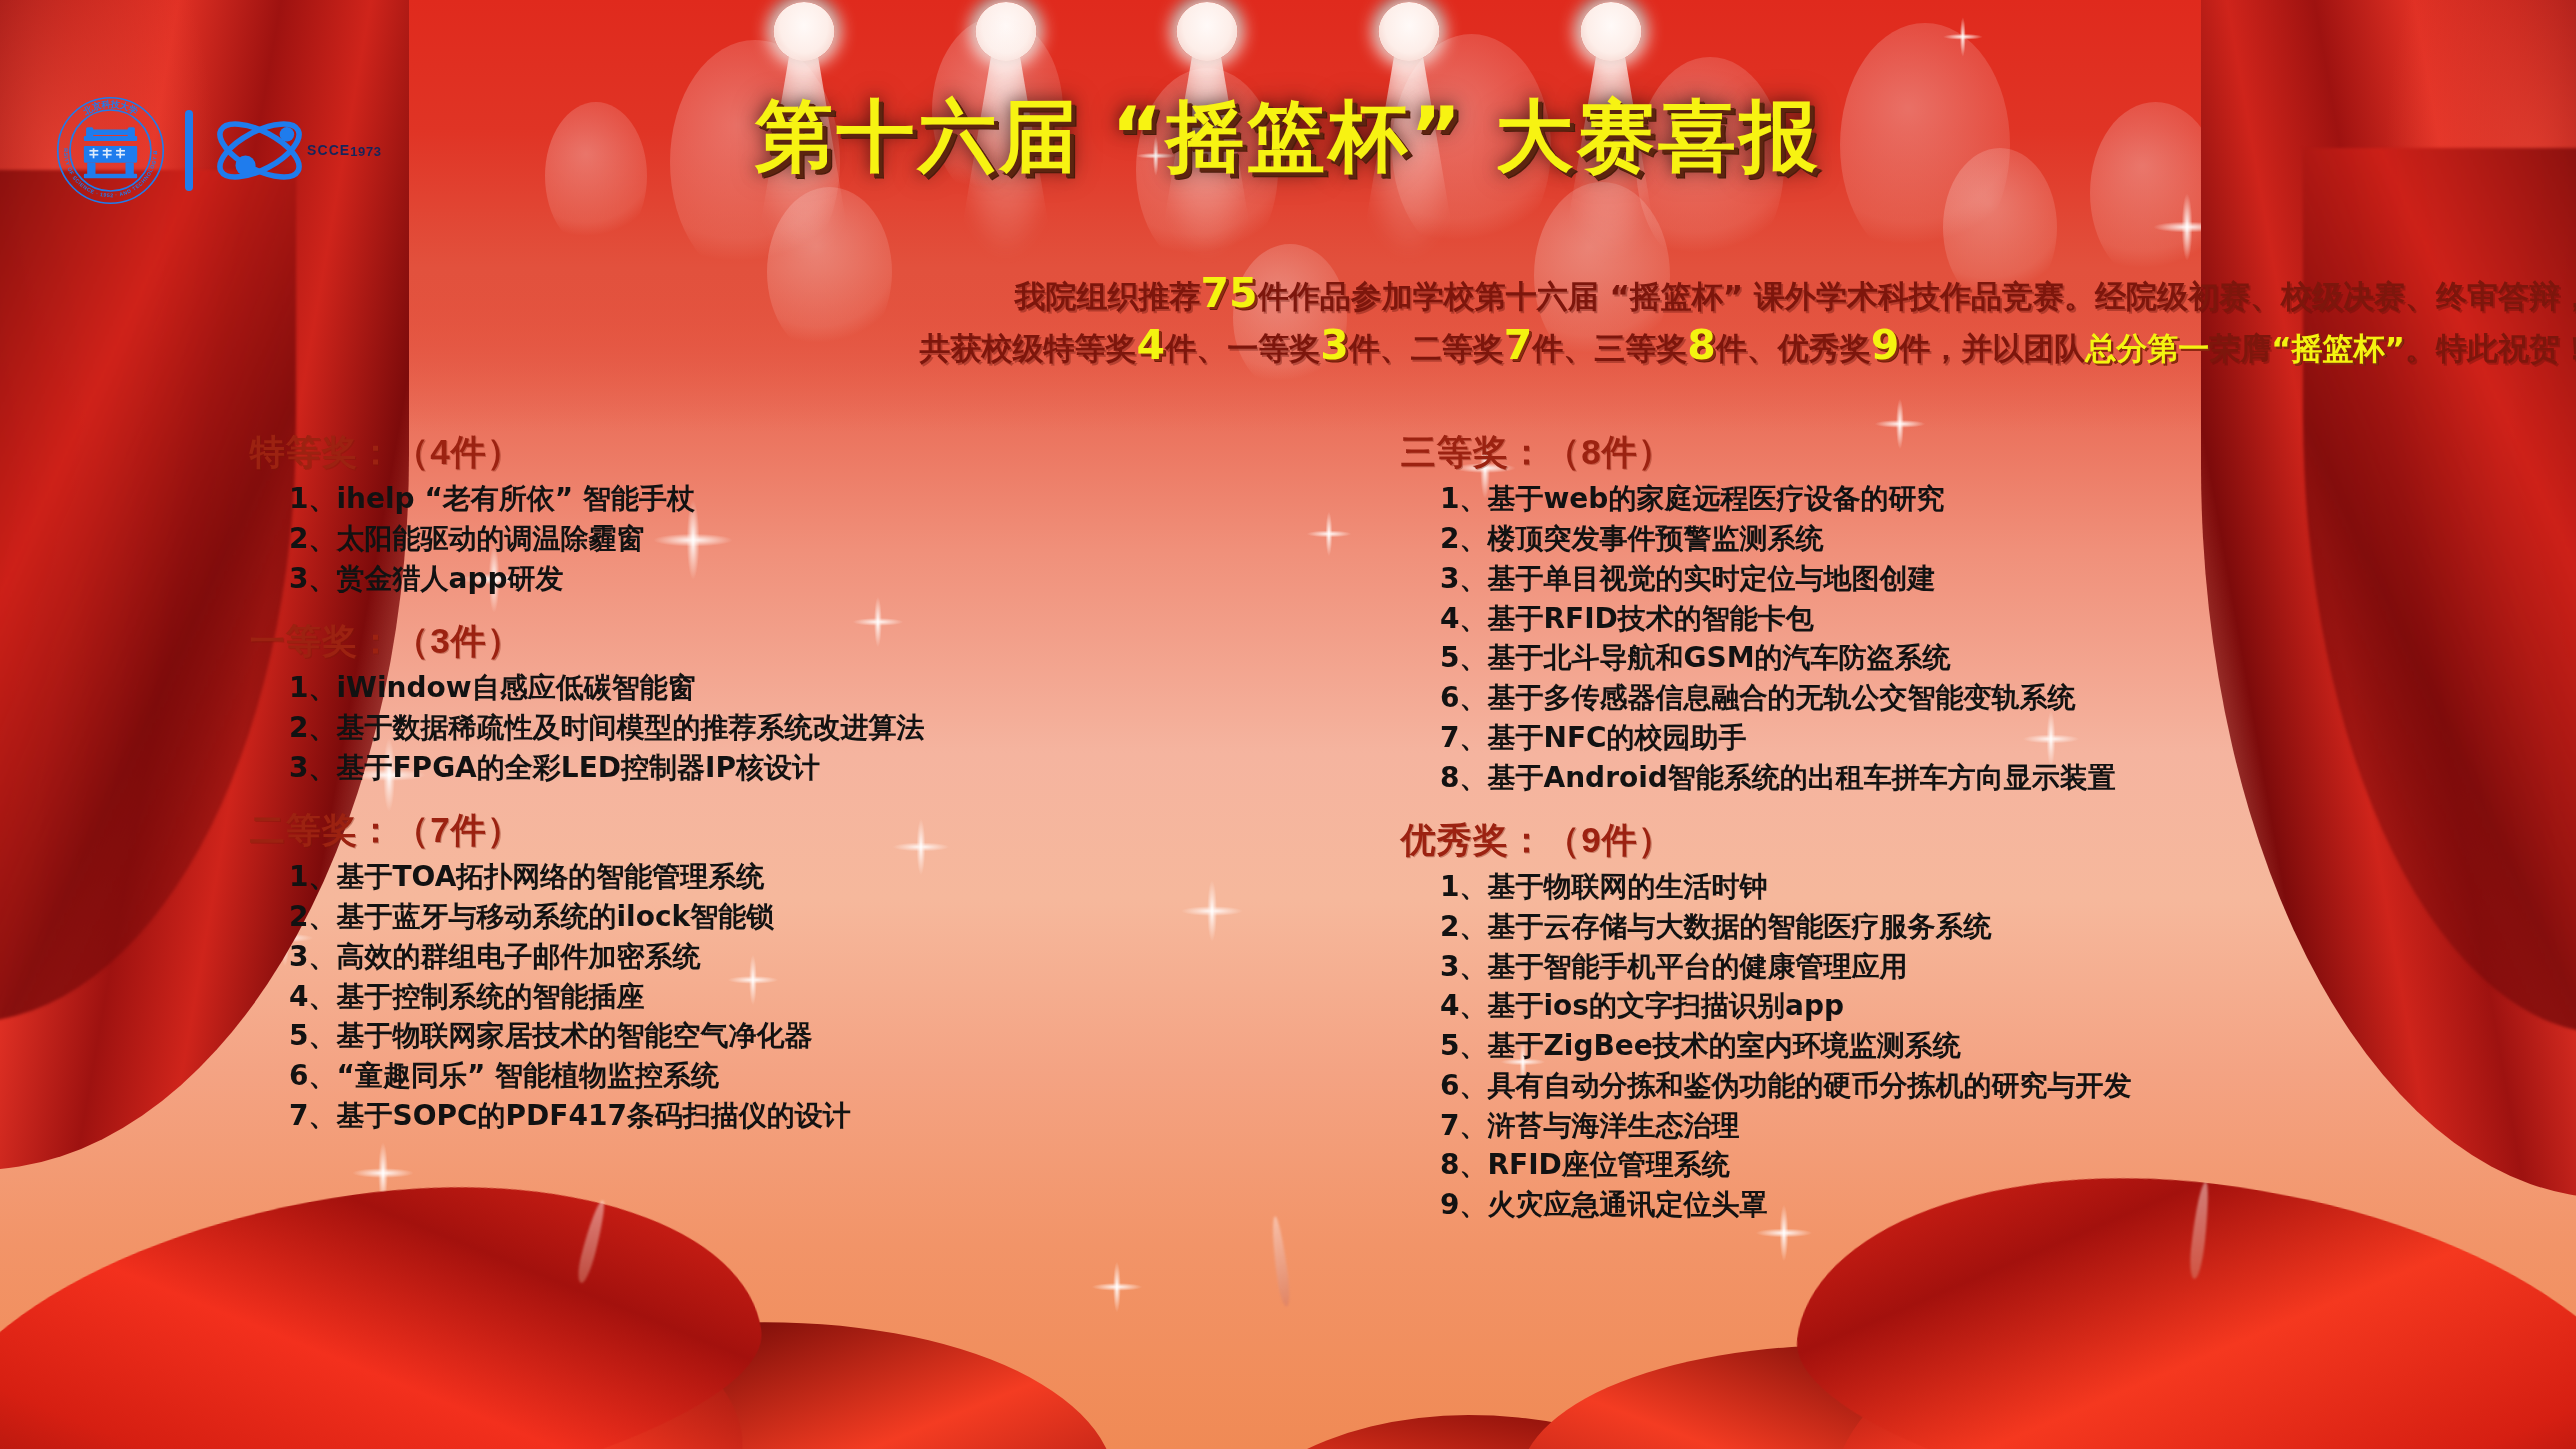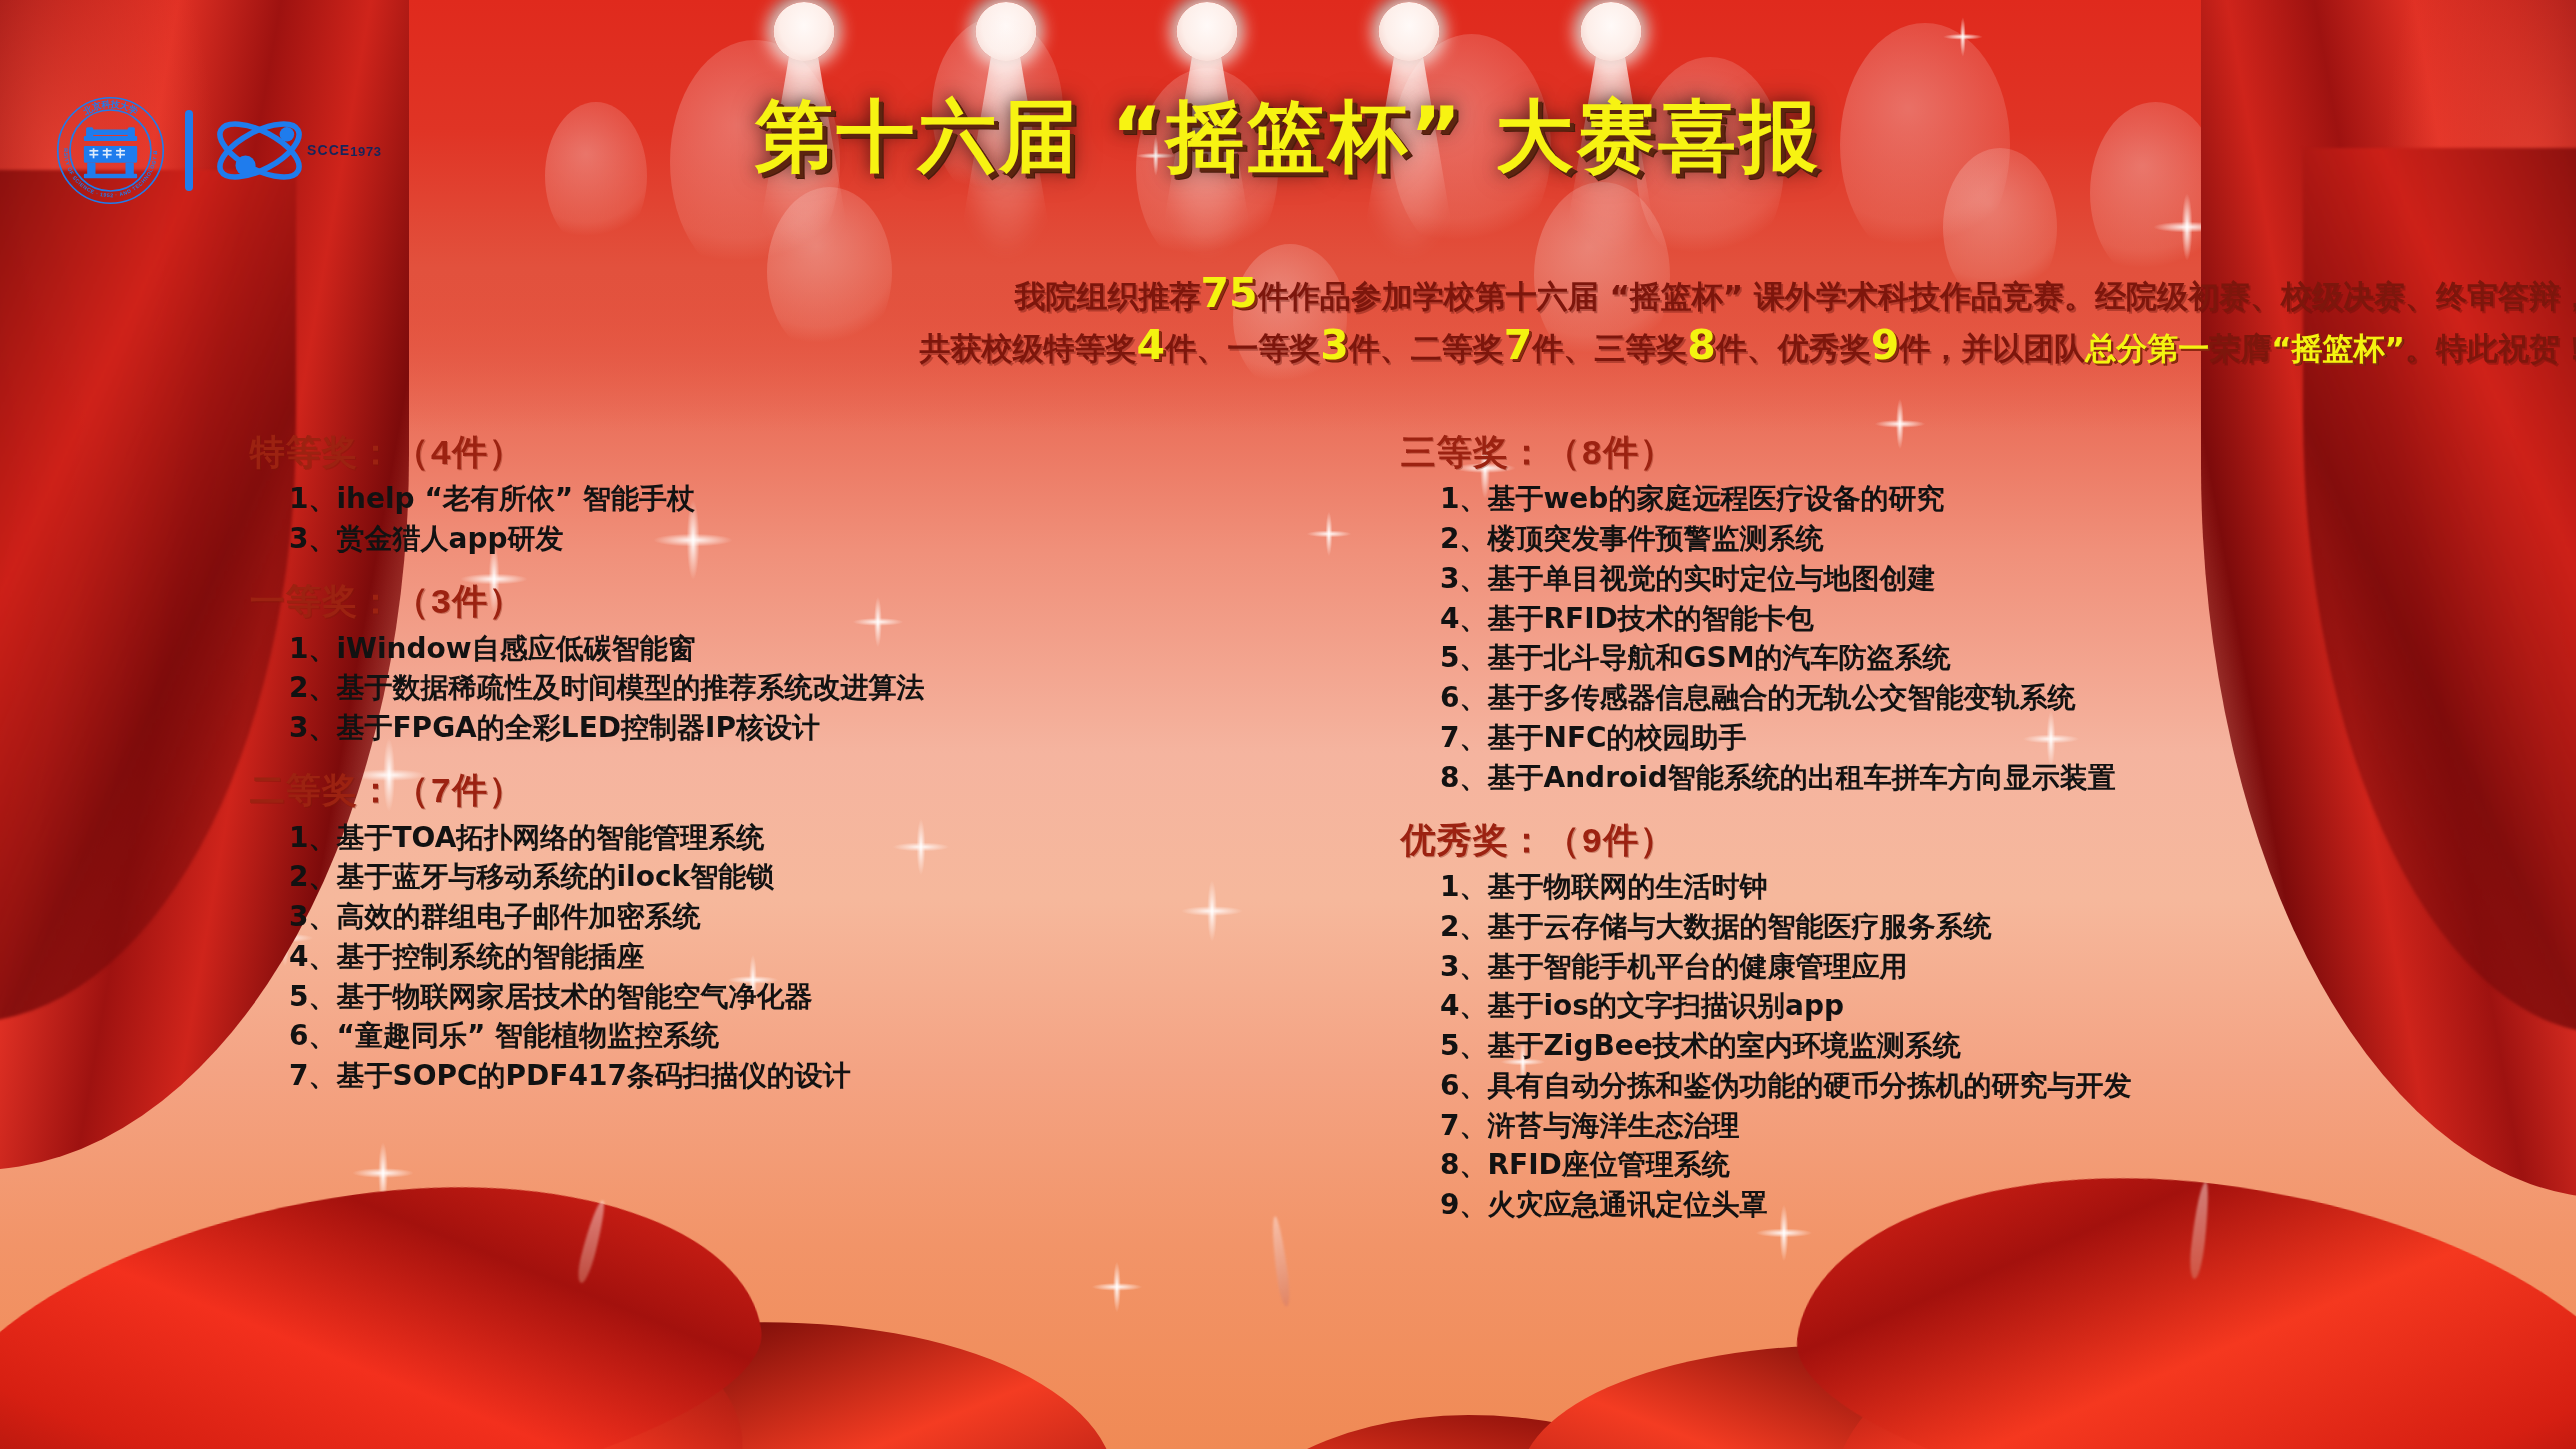--- a/index.html
+++ b/index.html
@@ -153,21 +153,21 @@
   .summary .line{white-space:nowrap;}
 
   
   .columns{position:absolute;top:429px;left:0;width:100%;height:886px;z-index:8;}
   .col{position:absolute;top:0;}
   .col-left{left:244px;width:1079px;}
   .col-right{left:1395px;width:1136px;}
 
   .award-block{margin-bottom:19.3px;}
   .award-title{
-    font-family:Liberation Mono, monospace;font-weight:bold;
+    font-family:Liberation Sans, sans-serif;font-weight:bold;
     font-size:35px;color:#9c2211;letter-spacing:1.1px;
     text-shadow:1.1px 1.1px 0 rgba(120,25,10,.35);
     margin:0 0 3.4px 5.7px;
   }
   .award-list{list-style:none;margin:2px;padding:0 0 0 43px;}
   .award-list li{
     font-family:"DejaVu Sans","Liberation Sans",sans-serif;font-weight:bold;
     font-size:28px;line-height:1.42;color:#121212;white-space:nowrap;
   }
 </style>
@@ -321,20 +321,21 @@
       <span>共获校级特等奖</span><span class="num">4</span><span>件、一等奖</span><span class="num">3</span><span>件、二等奖</span><span class="num">7</span><span>件、三等奖</span><span class="num">8</span><span>件、优秀奖</span><span class="num">9</span><span>件，并以团队</span><span class="hl">总分第一</span><span>荣膺</span><span class="hl">“摇篮杯”</span><span>。特此祝贺！</span>
     </div>
   </div>
 
   <div class="columns">
     <div class="col col-left" id="col-left">
         <div class="award-block blk-special-prize">
           <div class="award-title">特等奖：（4件）</div>
           <ul class="award-list">
             <li>1、ihelp “老有所依” 智能手杖</li>
+            <li>2、太阳能驱动的调温除霾窗</li>
             <li>3、赏金猎人app研发</li>
           </ul>
         </div>
         <div class="award-block blk-first-prize">
           <div class="award-title">一等奖：（3件）</div>
           <ul class="award-list">
             <li>1、iWindow自感应低碳智能窗</li>
             <li>2、基于数据稀疏性及时间模型的推荐系统改进算法</li>
             <li>3、基于FPGA的全彩LED控制器IP核设计</li>
           </ul>

